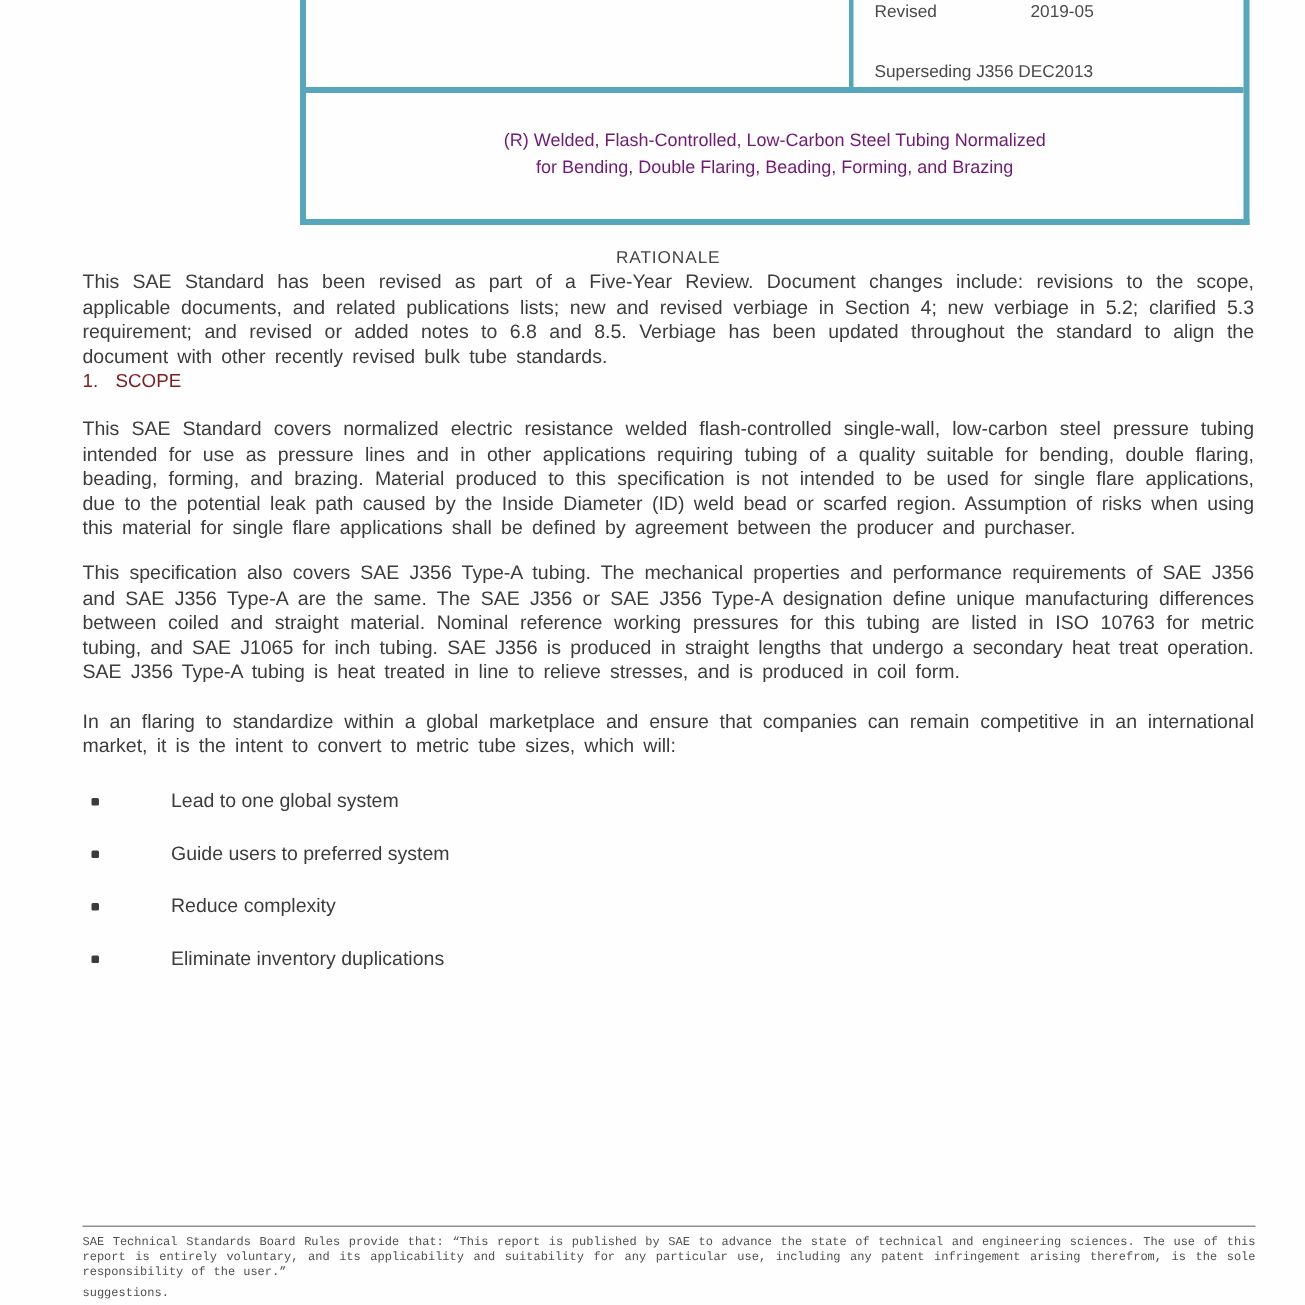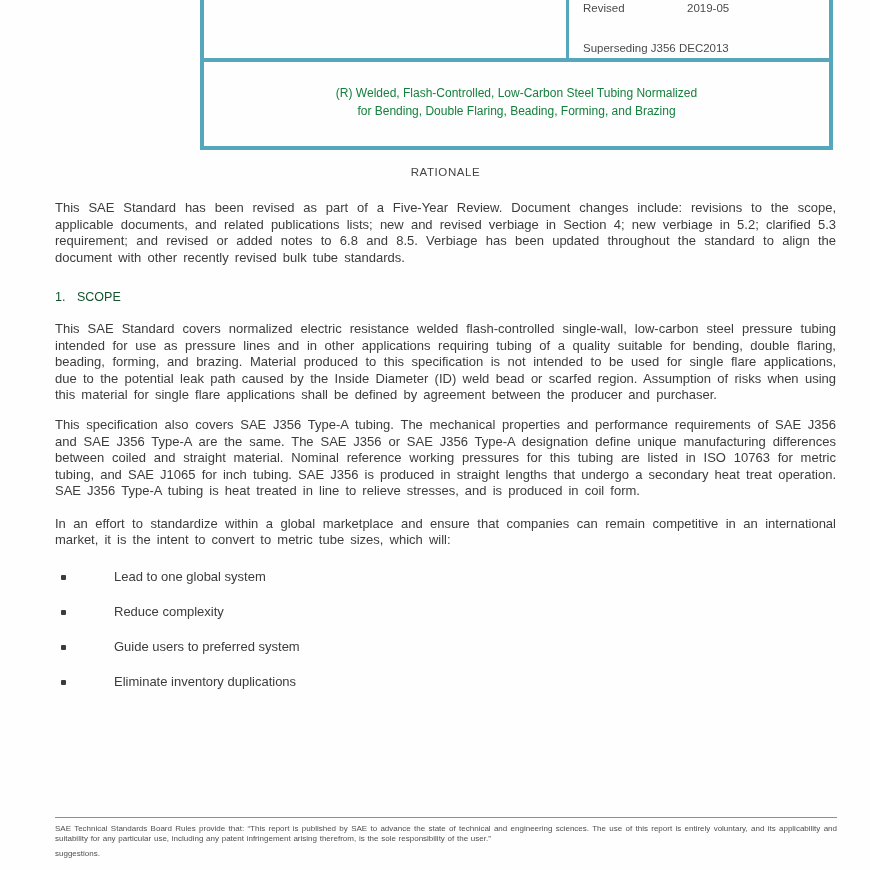--- a/index.html
+++ b/index.html
@@ -36,38 +36,38 @@
     font-size:11.5px; color:#4a4a4a;
   }
   .revised-row { display:flex; }
   .revised-row .lbl { width:104px; }
   .superseding { margin-top:28px; }
   .header-row2 {
     height:80px;
     display:flex; flex-direction:column;
     align-items:center; justify-content:center;
     text-align:right;
-    font-size:12px; line-height:18px; color:#15803d;
+    font-size:12px; line-height:18px; color:#701a75;
   }
 
   
   .main {
     position:absolute; left:55px; top:164px; width:781px;
     font-size:13px; line-height:16.4px;
     word-spacing:2.5px;
   }
   .rationale-heading {
     text-align:center;
     font-size:11.5px; letter-spacing:0.6px; color:#454545;
     word-spacing:normal;
   }
   .para { text-align:justify; }
-  .p-rationale { margin-top:20px; }
+  .p-rationale { }
   .scope-heading {
-    margin-top:23px; font-size:12.5px; color:#14532d;
+    font-size:12.5px; color:#7f1d1d;
     word-spacing:normal;
   }
   .scope-heading .num { display:inline-block; width:22px; }
   .p-scope1 { margin-top:16px; }
   .p-scope2 { margin-top:14px; }
   .p-scope3 { margin-top:16px; }
   .bullet-list { list-style:none; margin-top:21px; }
   .bullet-list li {
     display:flex; align-items:baseline;
     margin-bottom:18.6px;
@@ -86,20 +86,21 @@
 
   
   .footer {
     position:absolute; left:55px; top:817px; width:782px;
   }
   .footer-rule { border-top:1.5px solid #8f8f8f; margin-bottom:6px; }
   .footer p {
     font-size:8px; line-height:9.8px; color:#4f4f4f;
     text-align:justify; margin-bottom:5px;
     word-spacing:0.5px;
+    font-family:Liberation Mono, monospace;
   }
   .footer .ln { display:block; }
 </style>
 </head>
 <body>
 
 <div class="page">
 
   <div class="header-table">
     <div class="header-row1">
@@ -121,34 +122,34 @@
   <div class="main">
     <div class="rationale-heading">RATIONALE</div>
     <p class="para p-rationale">This SAE Standard has been revised as part of a Five-Year Review. Document changes include: revisions to the scope, applicable documents, and related publications lists; new and revised verbiage in Section 4; new verbiage in 5.2; clarified 5.3 requirement; and revised or added notes to 6.8 and 8.5. Verbiage has been updated throughout the standard to align the document with other recently revised bulk tube standards.</p>
 
     <div class="scope-heading">
       <span class="num">1.</span><span>SCOPE</span>
     </div>
 
     <p class="para p-scope1">This SAE Standard covers normalized electric resistance welded flash-controlled single-wall, low-carbon steel pressure tubing intended for use as pressure lines and in other applications requiring tubing of a quality suitable for bending, double flaring, beading, forming, and brazing. Material produced to this specification is not intended to be used for single flare applications, due to the potential leak path caused by the Inside Diameter (ID) weld bead or scarfed region. Assumption of risks when using this material for single flare applications shall be defined by agreement between the producer and purchaser.</p>
     <p class="para p-scope2">This specification also covers SAE J356 Type-A tubing. The mechanical properties and performance requirements of SAE J356 and SAE J356 Type-A are the same. The SAE J356 or SAE J356 Type-A designation define unique manufacturing differences between coiled and straight material. Nominal reference working pressures for this tubing are listed in ISO 10763 for metric tubing, and SAE J1065 for inch tubing. SAE J356 is produced in straight lengths that undergo a secondary heat treat operation. SAE J356 Type-A tubing is heat treated in line to relieve stresses, and is produced in coil form.</p>
-    <p class="para p-scope3">In an effort to standardize within a global marketplace and ensure that companies can remain competitive in an international market, it is the intent to convert to metric tube sizes, which will:</p>
+    <p class="para p-scope3">In an flaring to standardize within a global marketplace and ensure that companies can remain competitive in an international market, it is the intent to convert to metric tube sizes, which will:</p>
 
     <ul class="bullet-list">
       <li>
         <span class="bullet-icon"></span>
         <span>Lead to one global system</span>
       </li>
       <li>
         <span class="bullet-icon"></span>
-        <span>Reduce complexity</span>
+        <span>Guide users to preferred system</span>
       </li>
       <li>
         <span class="bullet-icon"></span>
-        <span>Guide users to preferred system</span>
+        <span>Reduce complexity</span>
       </li>
       <li>
         <span class="bullet-icon"></span>
         <span>Eliminate inventory duplications</span>
       </li>
     </ul>
   </div>
 
   <div class="footer">
     <div class="footer-rule"></div>

